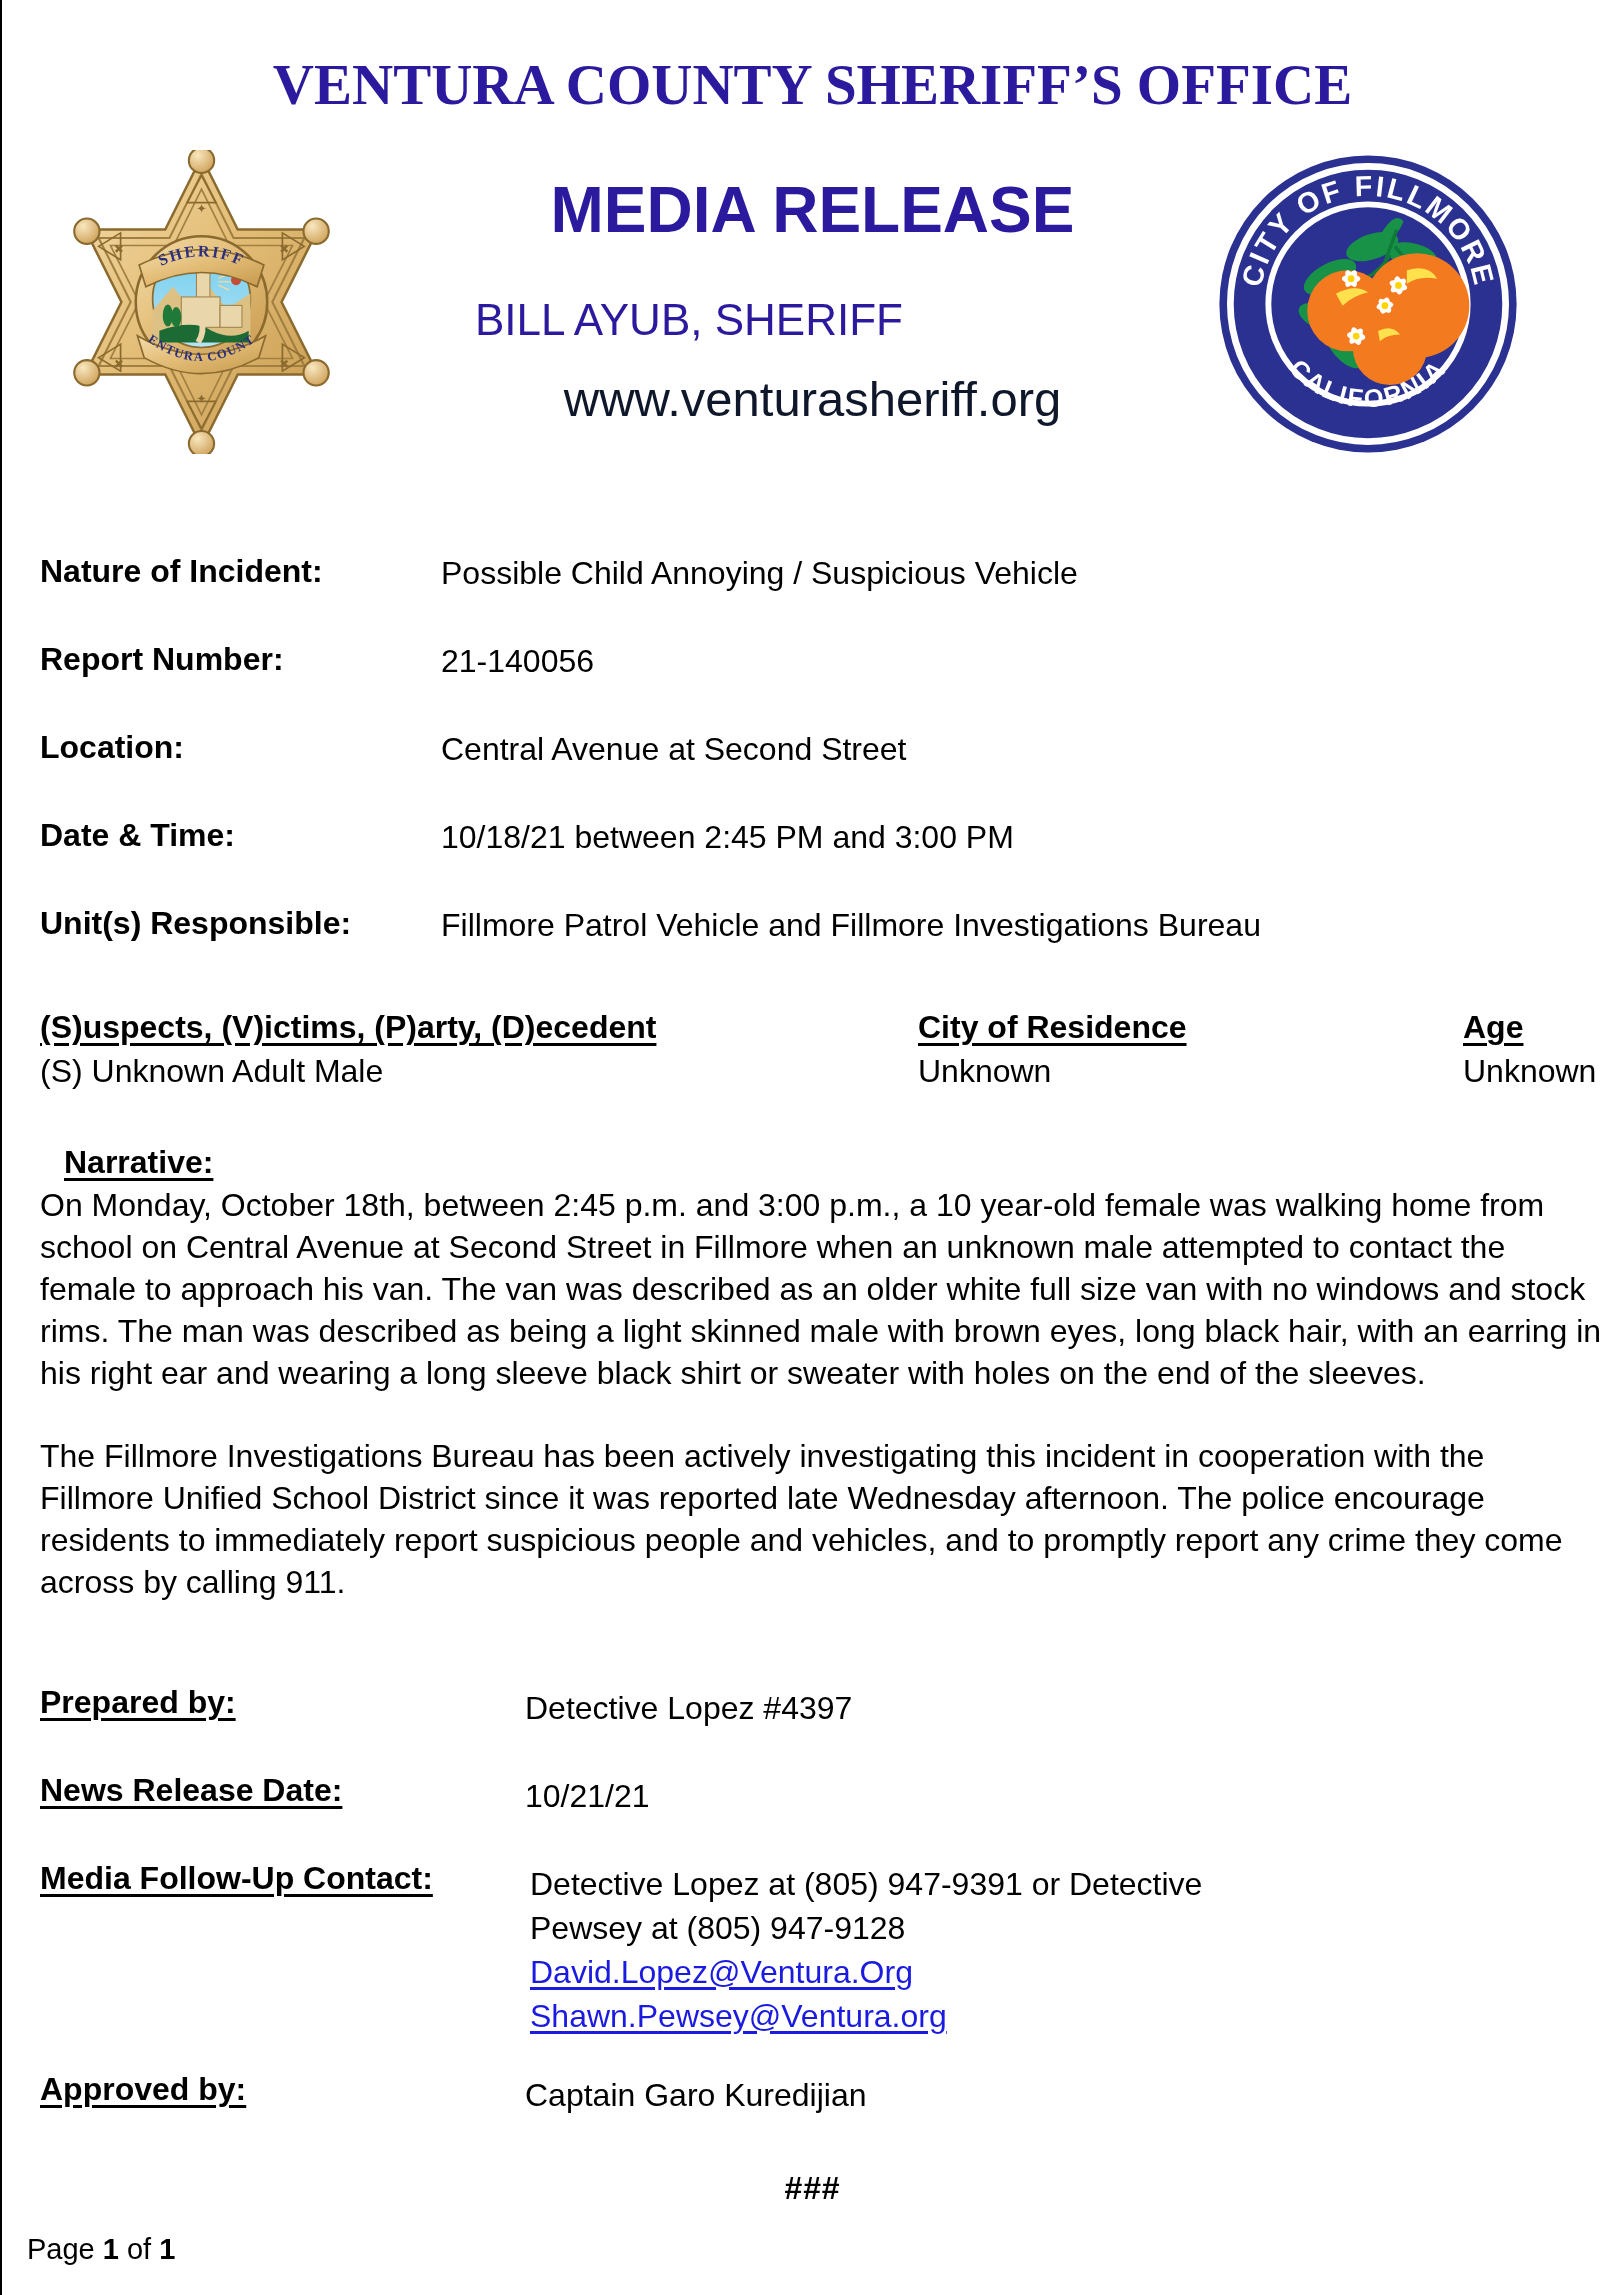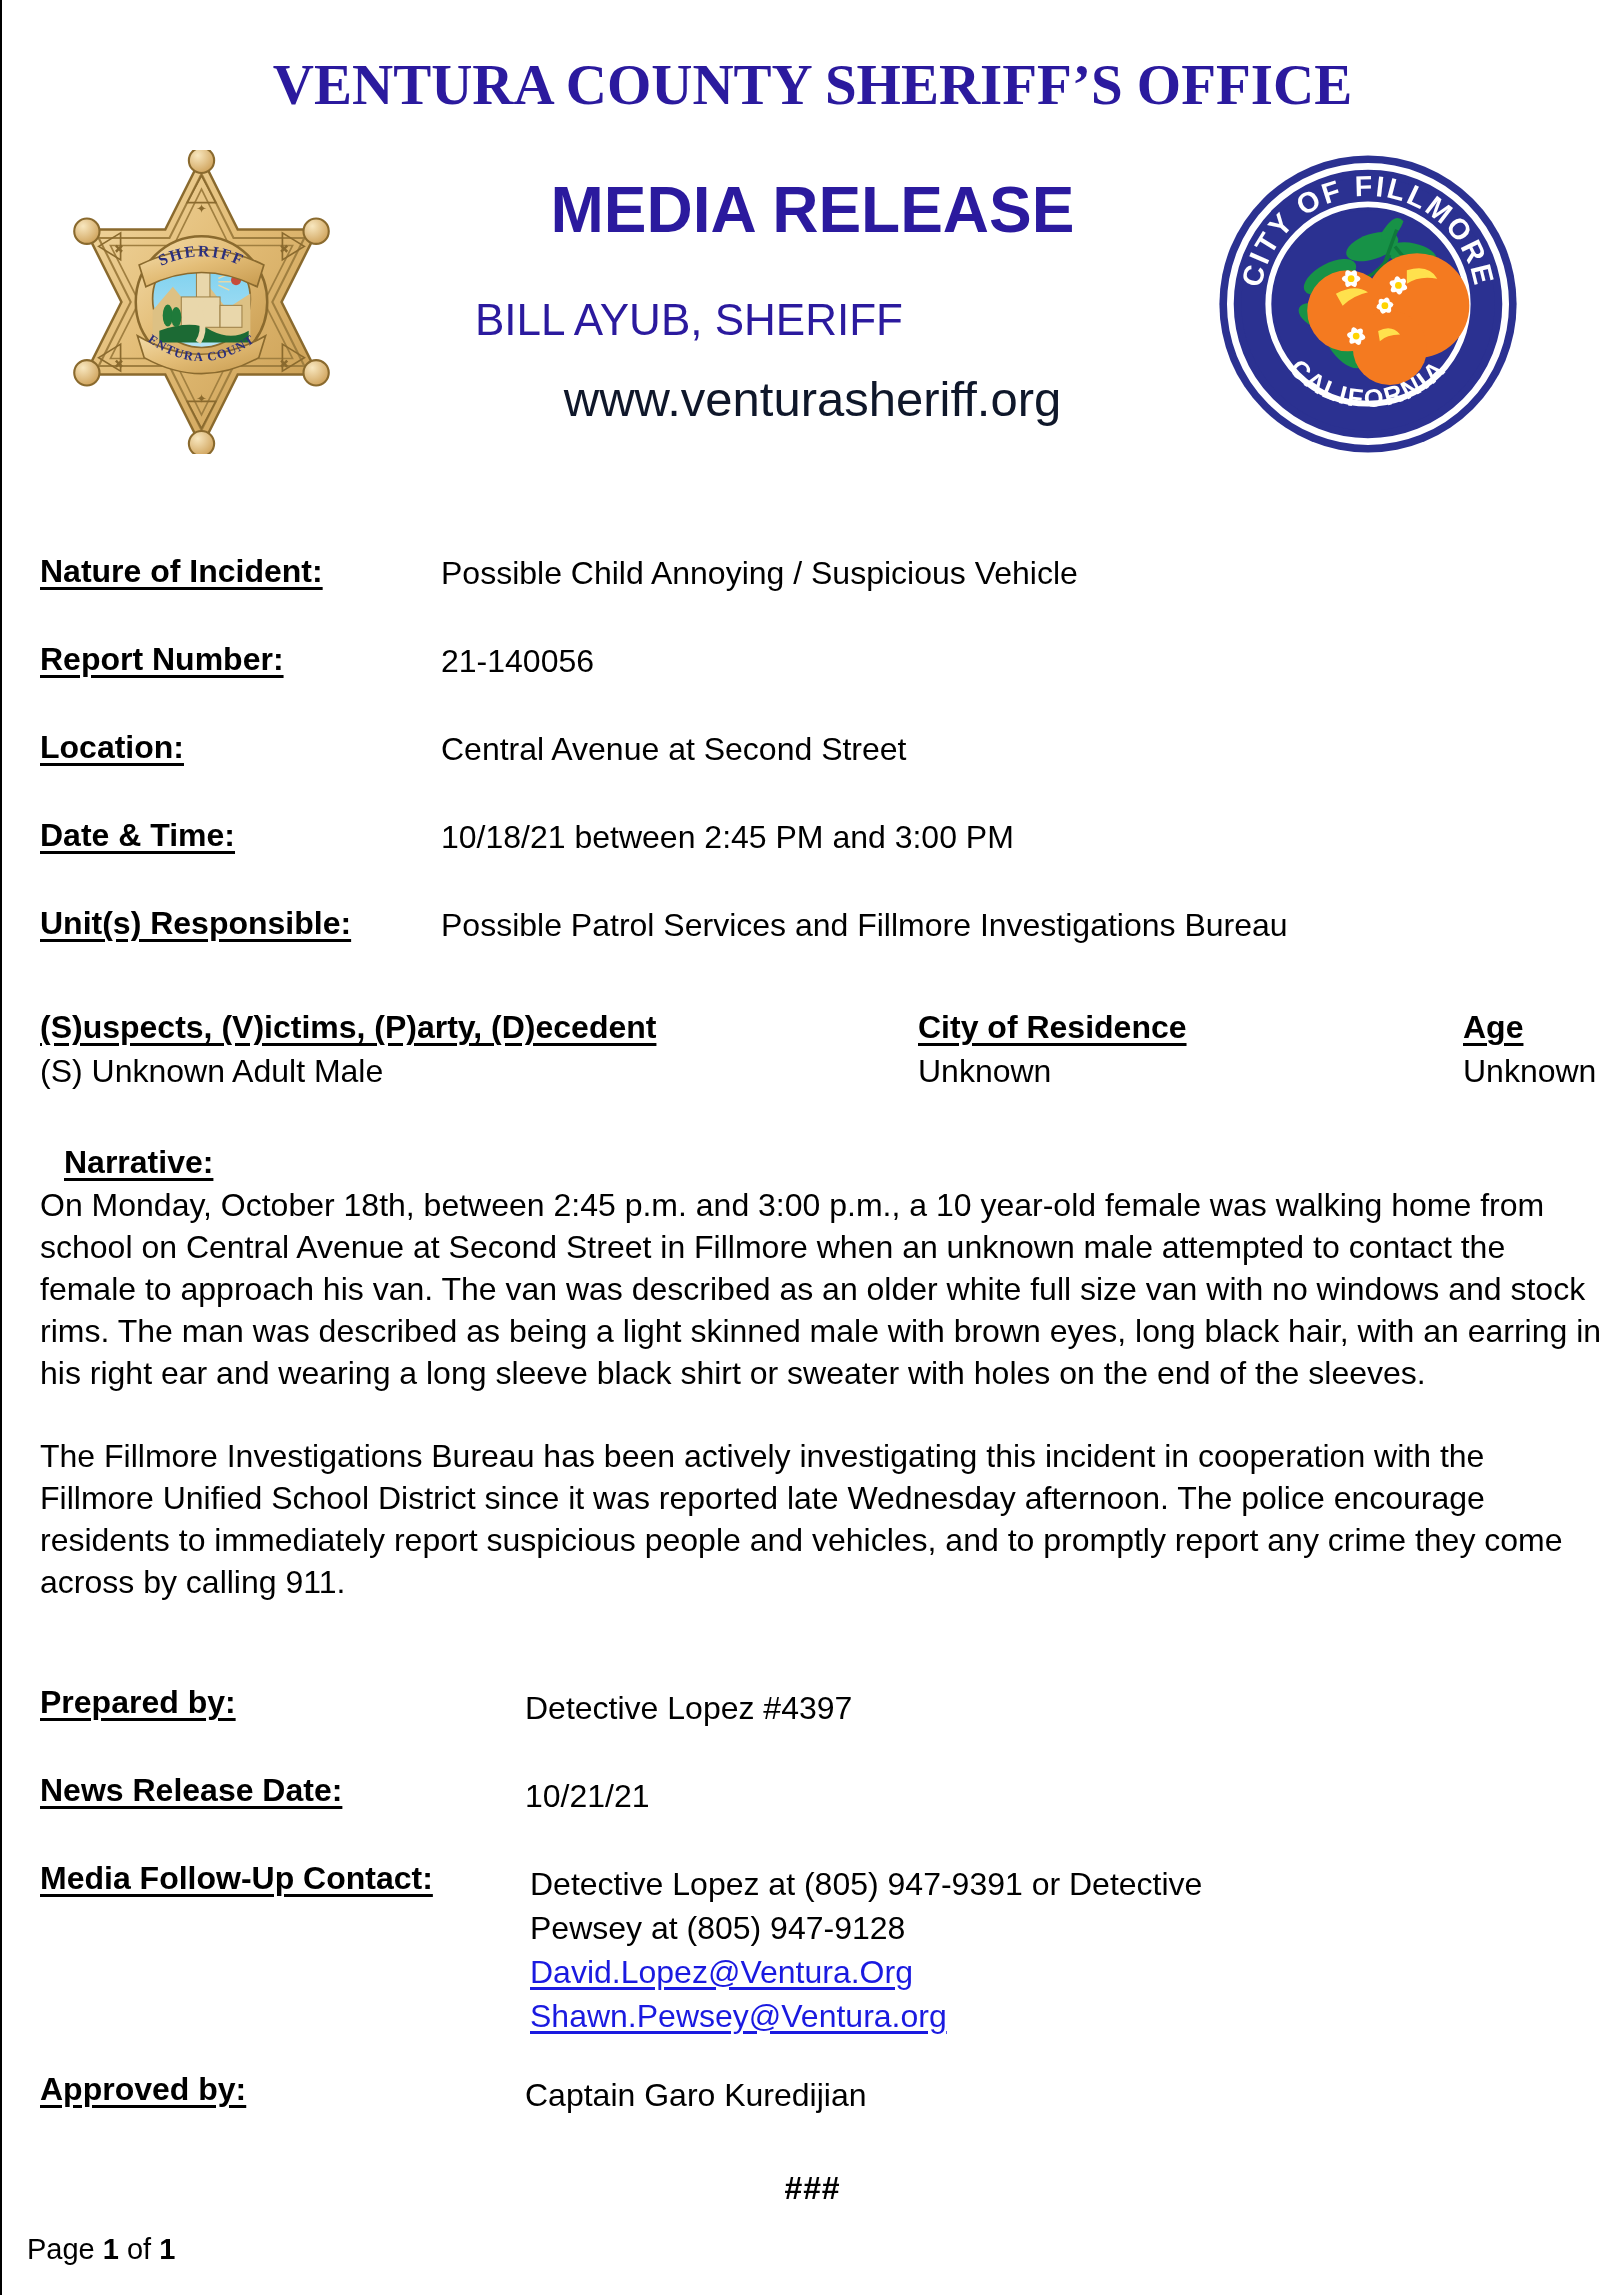--- a/index.html
+++ b/index.html
@@ -100,21 +100,20 @@
   .field-row {
     position: relative;
     height: 88px;
   }
   .field-label {
     position: absolute;
     left: 38px;
     top: 0;
     font-weight: bold;
     font-size: 32px;
-    text-decoration: underline;
     text-underline-offset: 5px;
     text-decoration-thickness: 3.4px;
     white-space: nowrap;
   }
   .field-value {
     position: absolute;
     left: 439px;
     top: 1.7px;
     font-size: 32px;
     white-space: nowrap;
@@ -423,21 +422,21 @@
       <span class="field-value">Central Avenue at Second Street</span>
     </div>
 
     <div class="field-row">
       <span class="field-label">Date &amp; Time:</span>
       <span class="field-value">10/18/21 between 2:45 PM and 3:00 PM</span>
     </div>
 
     <div class="field-row">
       <span class="field-label">Unit(s) Responsible:</span>
-      <span class="field-value">Possible Patrol Services and Fillmore Investigations Bureau</span>
+      <span class="field-value">Fillmore Patrol Vehicle and Fillmore Investigations Bureau</span>
     </div>
   </div>
 
   <div class="party-table">
     <div class="pt-head">
       <span class="col-a">(S)uspects, (V)ictims, (P)arty, (D)ecedent</span>
       <span class="col-b">City of Residence</span>
       <span class="col-c">Age</span>
     </div>
     <div class="pt-row">

